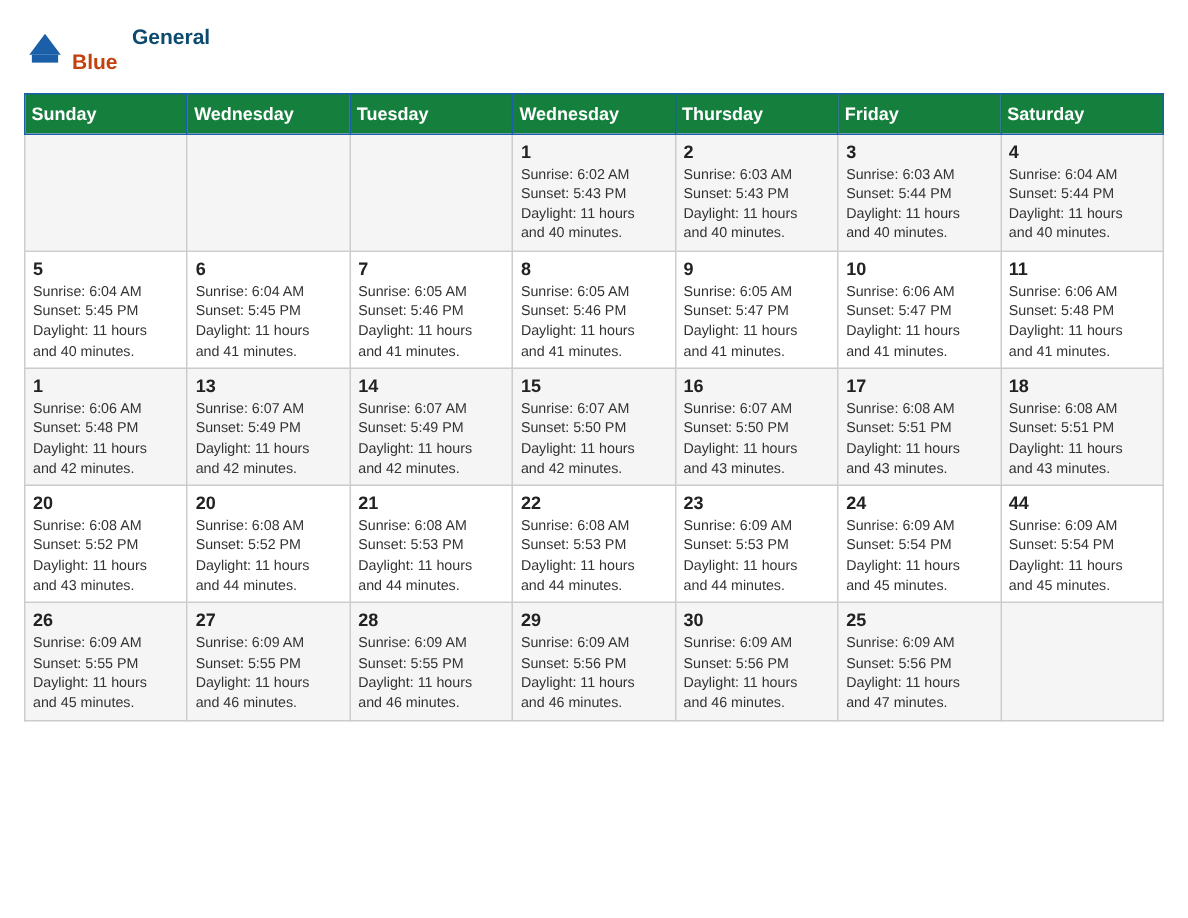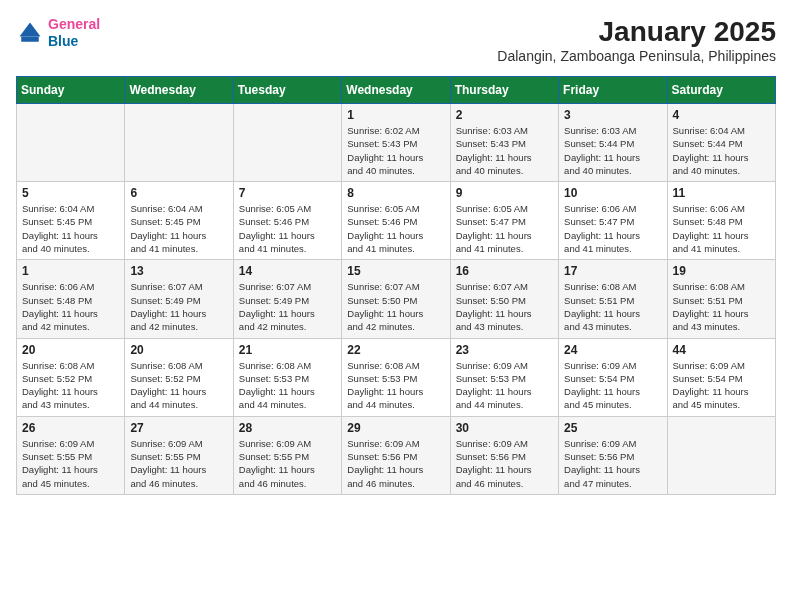--- a/index.html
+++ b/index.html
@@ -21,22 +21,22 @@
       align-items: center;
       gap: 4px;
     }
     .logo-text {
       display: flex;
       flex-direction: column;
       font-size: 14px;
       font-weight: bold;
       line-height: 1.2;
     }
-    .logo-general { color: #ec4899; }
-    .logo-blue { color: #0369a1; }
+    .logo-general { color: #0c4a6e; margin-left: 40px; }
+    .logo-blue { color: #c2410c; }
     .logo-icon {
       width: 28px;
       height: 28px;
     }
     .title-block {
       text-align: right;
     }
     .title-block h1 {
       font-size: 28px;
       font-weight: bold;
@@ -100,24 +100,20 @@
   <div class="logo">
     <svg class="logo-icon" viewBox="0 0 32 32">
       <polygon points="16,4 28,20 4,20" fill="#1a5fa8"></polygon>
       <rect x="6" y="20" width="20" height="6" fill="#1a5fa8"></rect>
     </svg>
     <div class="logo-text">
       <span class="logo-general">General</span>
       <span class="logo-blue">Blue</span>
     </div>
   </div>
-  <div class="title-block">
-    <h1>January 2025</h1>
-    <h2>Dalangin, Zamboanga Peninsula, Philippines</h2>
-  </div>
 </div>
 
 <table class="calendar">
   <thead>
     <tr>
     <th>Sunday</th>
         <th>Wednesday</th>
         <th>Tuesday</th>
         <th>Wednesday</th>
         <th>Thursday</th>
@@ -247,21 +243,21 @@
 and 43 minutes.</div>
         </td>
         <td>
           <span class="day-num">17</span>
           <div class="day-info" style="white-space: pre-line;">Sunrise: 6:08 AM
 Sunset: 5:51 PM
 Daylight: 11 hours
 and 43 minutes.</div>
         </td>
         <td>
-          <span class="day-num">19</span>
+          <span class="day-num">18</span>
           <div class="day-info" style="white-space: pre-line;">Sunrise: 6:08 AM
 Sunset: 5:51 PM
 Daylight: 11 hours
 and 43 minutes.</div>
         </td>
       </tr>
       <tr>
         <td>
           <span class="day-num">20</span>
           <div class="day-info" style="white-space: pre-line;">Sunrise: 6:08 AM

